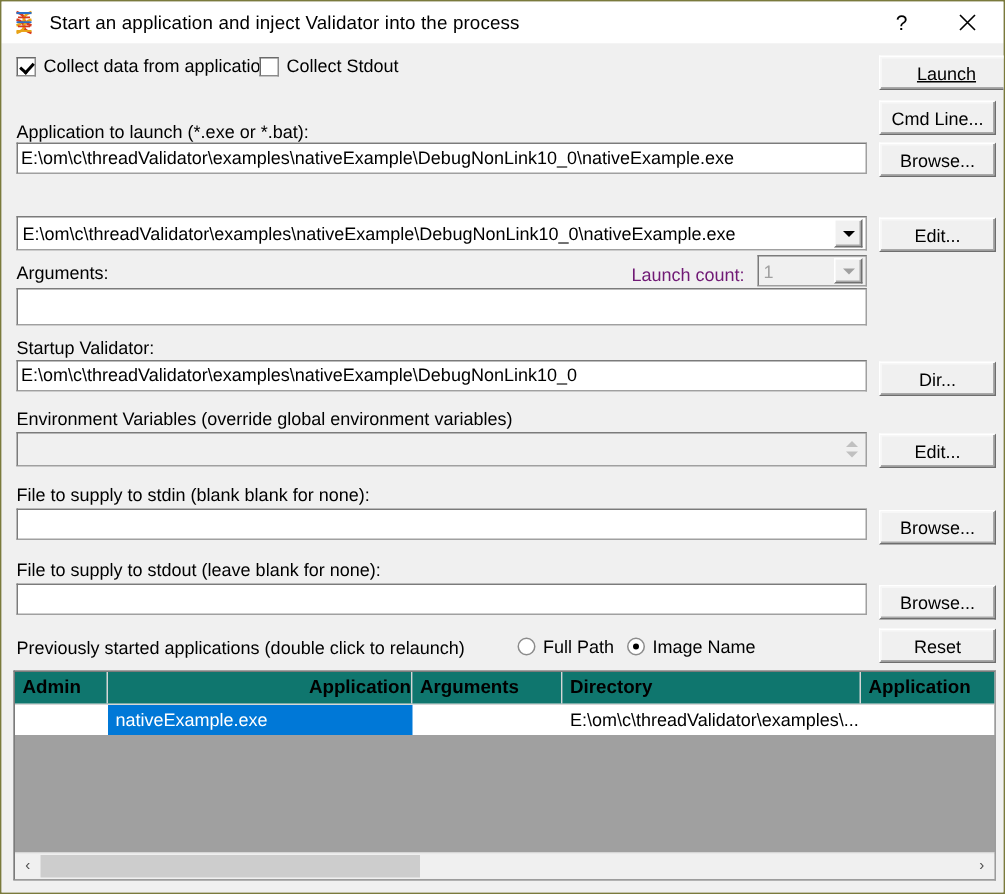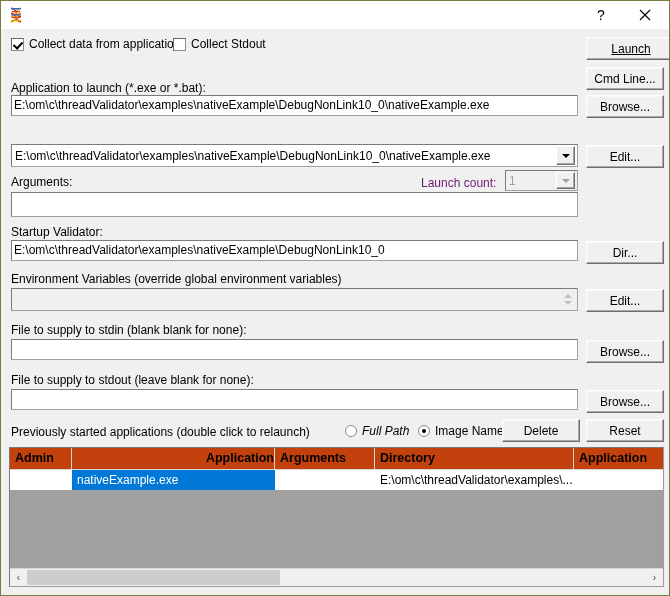--- a/index.html
+++ b/index.html
@@ -256,21 +256,21 @@
     border-bottom: 1px solid #d6d6d6;
   }
   .lv-th {
     box-sizing: border-box;
     font-size: 12.5px;
     font-weight: bold;
     color: #000;
     line-height: 20px;
     padding-left: 5px;
     border-right: 1px solid #d6d6d6;
-    background: #c2410c;
+    background: #0f766e;
     white-space: nowrap;
     overflow: hidden;
     flex: 0 0 auto;
   }
   #lv-body { background: #a0a0a0; }
   .lv-row {
     display: flex;
     height: 20px;
     background: #ffffff;
   }
@@ -332,20 +332,21 @@
       <path d="M4 2 C 13 5, 5 8, 14 11" stroke="#d83b1e" stroke-width="1.6" fill="none"></path>
       <path d="M14 2 C 5 5, 13 8, 4 11" stroke="#e8a317" stroke-width="1.6" fill="none"></path>
       <path d="M4 7 C 13 10, 5 13, 14 16" stroke="#d83b1e" stroke-width="1.6" fill="none"></path>
       <path d="M14 7 C 5 10, 13 13, 4 16" stroke="#e8a317" stroke-width="1.6" fill="none"></path>
       <rect x="4" y="2" width="10" height="1.4" fill="#2a6fc9"></rect>
       <rect x="5" y="5" width="8" height="1.2" fill="#d83b1e"></rect>
       <rect x="4" y="8.2" width="10" height="1.2" fill="#2a6fc9"></rect>
       <rect x="5" y="11" width="8" height="1.2" fill="#d83b1e"></rect>
       <rect x="4" y="14" width="10" height="1.3" fill="#e8a317"></rect>
     </svg>
+    <span id="title-text">Start an application and inject Validator into the process</span>
     <button class="tb-btn" id="help-button">?</button>
     <button class="tb-btn" id="close-button">
       <svg width="12" height="12" viewBox="0 0 12 12" aria-hidden="true">
         <path d="M1 1 L11 11 M11 1 L1 11" stroke="#000" stroke-width="1.1" fill="none"></path>
       </svg>
     </button>
   </div>
 
   <div id="client">
 
@@ -401,29 +402,28 @@
       </span>
     </div>
 
     <span class="lbl" style="left:10px; top:294px;">File to supply to stdin (blank blank for none):</span>
     <div class="field" style="left:10px; top:310px; width:567px; height:21px;"></div>
 
     <span class="lbl" style="left:10px; top:344px;">File to supply to stdout (leave blank for none):</span>
     <div class="field" style="left:10px; top:360px; width:567px; height:21px;"></div>
 
     <span class="lbl" style="left:10px; top:396px;">Previously started applications (double click to relaunch)</span>
-    <div class="rad-wrap" style="left:344px; top:395px;font-style:italic;">
+    <div class="rad-wrap" style="left:344px; top:395px;">
       <span class="rad-box"></span>
       <span class="rad-label">Full Path</span>
     </div>
     <div class="rad-wrap" style="left:417px; top:395px;">
       <span class="rad-box checked"></span>
       <span class="rad-label">Image Name</span>
     </div>
-    <button class="btn" style="left:501px; top:390px; width:78px; height:23px;">Delete</button>
 
     <div id="listview" style="left:8px; top:418px; width:655px; height:140px;">
 
       <div id="lv-header">
         <div class="lv-th" style="width:62px;">Admin</div>
         <div class="lv-th" style="width:203px;text-align:right;">Application</div>
         <div class="lv-th" style="width:100px;">Arguments</div>
         <div class="lv-th" style="width:199px;">Directory</div>
         <div class="lv-th" style="width:89px; border-right:none;">Application</div>
       </div>

